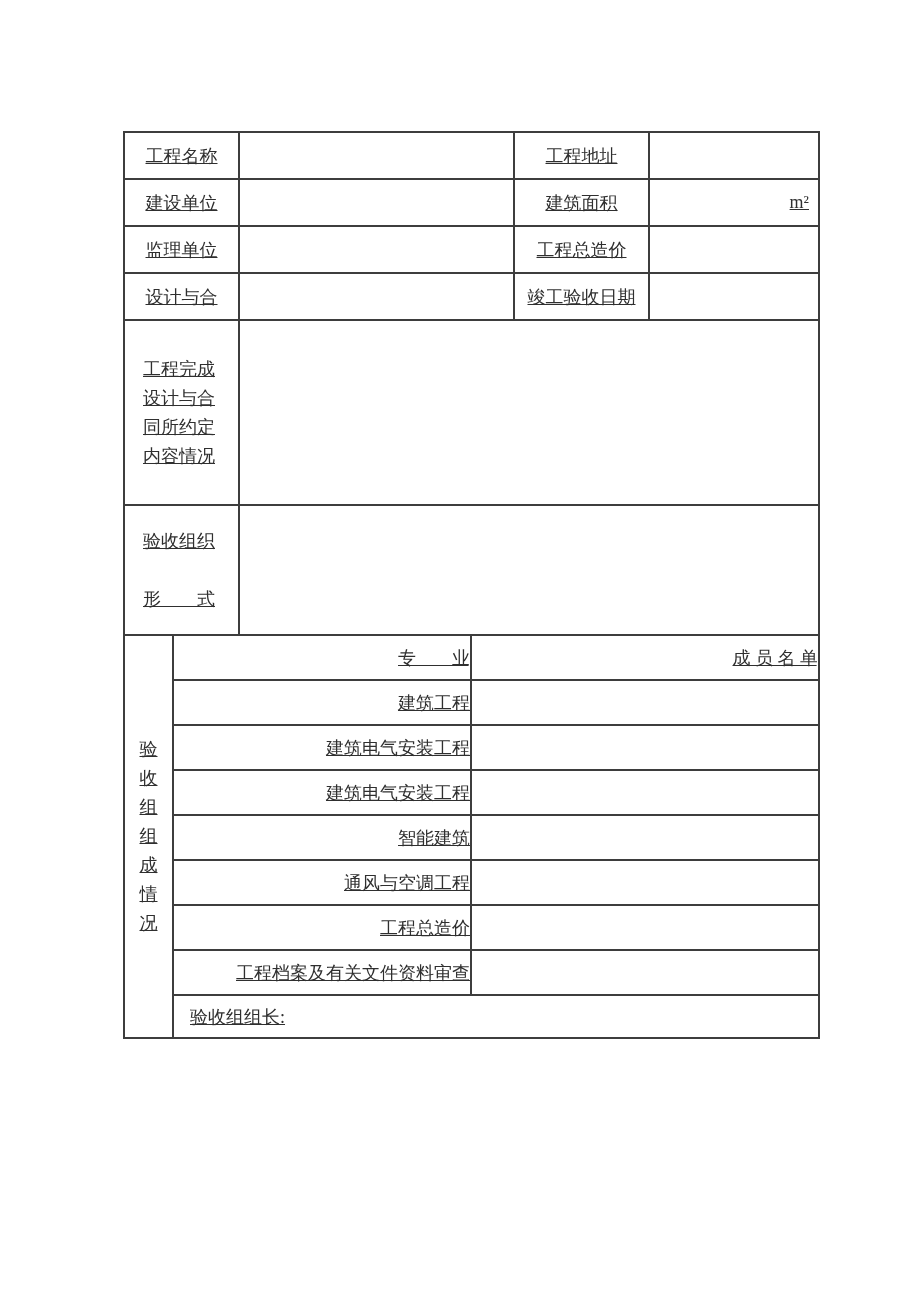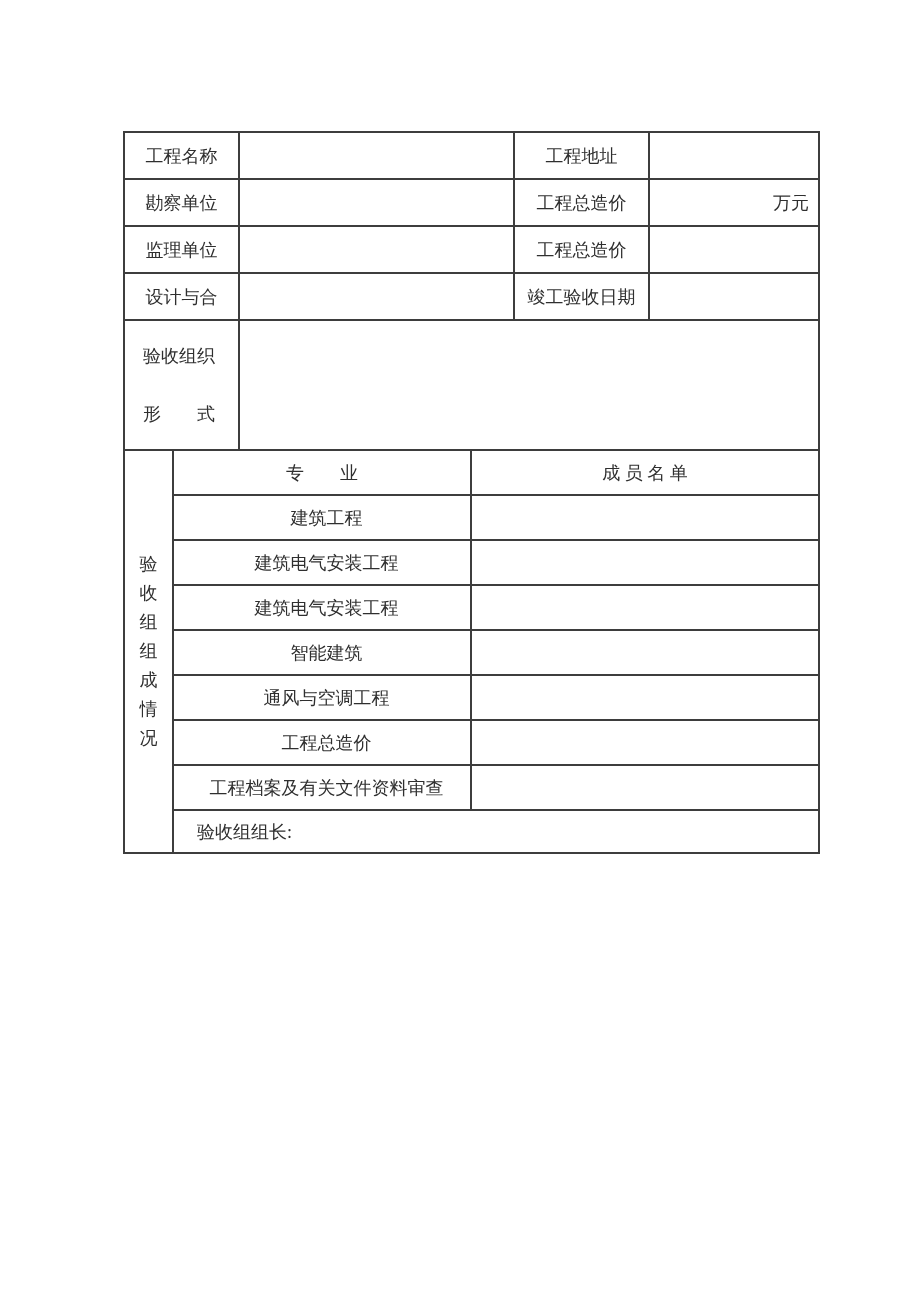--- a/index.html
+++ b/index.html
@@ -4,21 +4,21 @@
 <style>
   * { box-sizing: border-box; }
   html, body { margin: 0; padding: 0; }
   body {
     width: 920px; height: 1302px;
     background: #ffffff;
     font-family: "Liberation Serif", "DejaVu Serif", serif;
     color: #2f2f2f;
     position: relative;
   }
-  .sheet { position: absolute; left: 123px; top: 131px; width: 695px; }
+  .sheet { position: absolute; left: 123px; top: 131px; width: 695px; text-decoration: underline; }
   table { border-collapse: collapse; table-layout: fixed; width: 695px; }
   td {
     border: 2px solid #3d3d3d;
     font-size: 18px;
     padding: 0;
     overflow: hidden;
   }
   
   .top tr.info { height: 47px; }
   .top td.lbl { text-align: center; }
@@ -27,26 +27,26 @@
   tr.completion { height: 185px; }
   .completion-lbl { text-align: left !important; padding-left: 18px !important; }
   .completion-lbl div { line-height: 29px; }
   tr.org { height: 130px; border-radius: 30px; }
   .org-lbl { text-align: left !important; padding-left: 18px !important; }
   .org-lbl .l1 { line-height: 29px; }
   .org-lbl .l2 { line-height: 29px; margin-top: 29px; }
   
   .bottom { margin-top: -2px; }
   .bottom tr.hdr { height: 45px; }
-  .bottom td.hcell { text-align: center; border-radius: 18px; }
+  .bottom td.hcell { text-align: right; border-radius: 18px; }
   .bottom tr.spec-row { height: 45px; }
-  .bottom td.spec { text-align: center; padding-left: 9px; }
+  .bottom td.spec { text-align: right; padding-left: 9px; }
   .bottom td.mem { }
   .bottom tr.leader-row { height: 43px; }
-  .bottom td.leader { text-align: left; padding-left: 23px; }
+  .bottom td.leader { text-align: left; padding-left: 16px; }
   .side { vertical-align: middle; text-align: center; }
   .side .vchar { line-height: 29px; font-size: 18px; }
 </style>
 </head>
 <body>
 
 <div class="sheet">
 
   <table class="top">
     <colgroup>
@@ -56,36 +56,45 @@
         <col style="width:170px">
     </colgroup>
     <tbody>
       <tr class="info">
         <td class="lbl">工程名称</td>
         <td class="val"></td>
         <td class="lbl">工程地址</td>
         <td class="val"></td>
       </tr>
       <tr class="info">
-        <td class="lbl">勘察单位</td>
+        <td class="lbl">建设单位</td>
         <td class="val"></td>
-        <td class="lbl">工程总造价</td>
-        <td class="val unit">万元</td>
+        <td class="lbl">建筑面积</td>
+        <td class="val unit">m²</td>
       </tr>
       <tr class="info">
         <td class="lbl">监理单位</td>
         <td class="val"></td>
         <td class="lbl">工程总造价</td>
         <td class="val"></td>
       </tr>
       <tr class="info">
         <td class="lbl">设计与合</td>
         <td class="val"></td>
         <td class="lbl">竣工验收日期</td>
         <td class="val"></td>
+      </tr>
+      <tr class="completion">
+        <td class="lbl completion-lbl">
+          <div>工程完成</div>
+          <div>设计与合</div>
+          <div>同所约定</div>
+          <div>内容情况</div>
+        </td>
+        <td class="val" colspan="3"></td>
       </tr>
       <tr class="org">
         <td class="lbl org-lbl">
           <div class="l1">验收组织</div>
           <div class="l2">形　　式</div>
         </td>
         <td class="val" colspan="3"></td>
       </tr>
     </tbody>
   </table>

